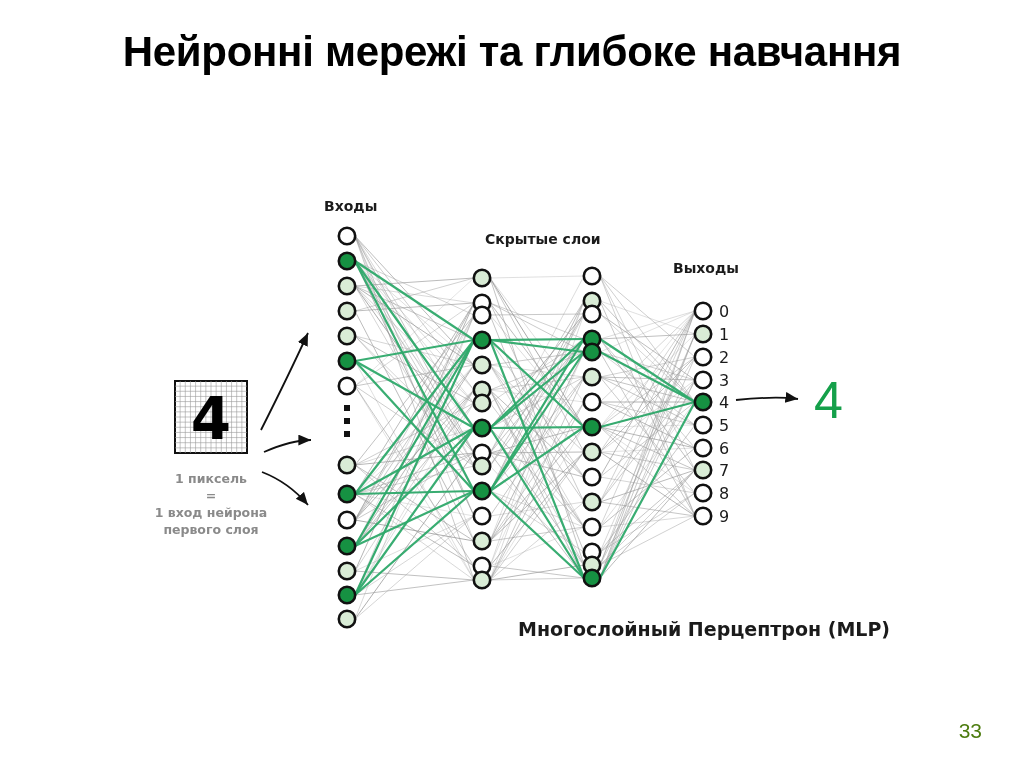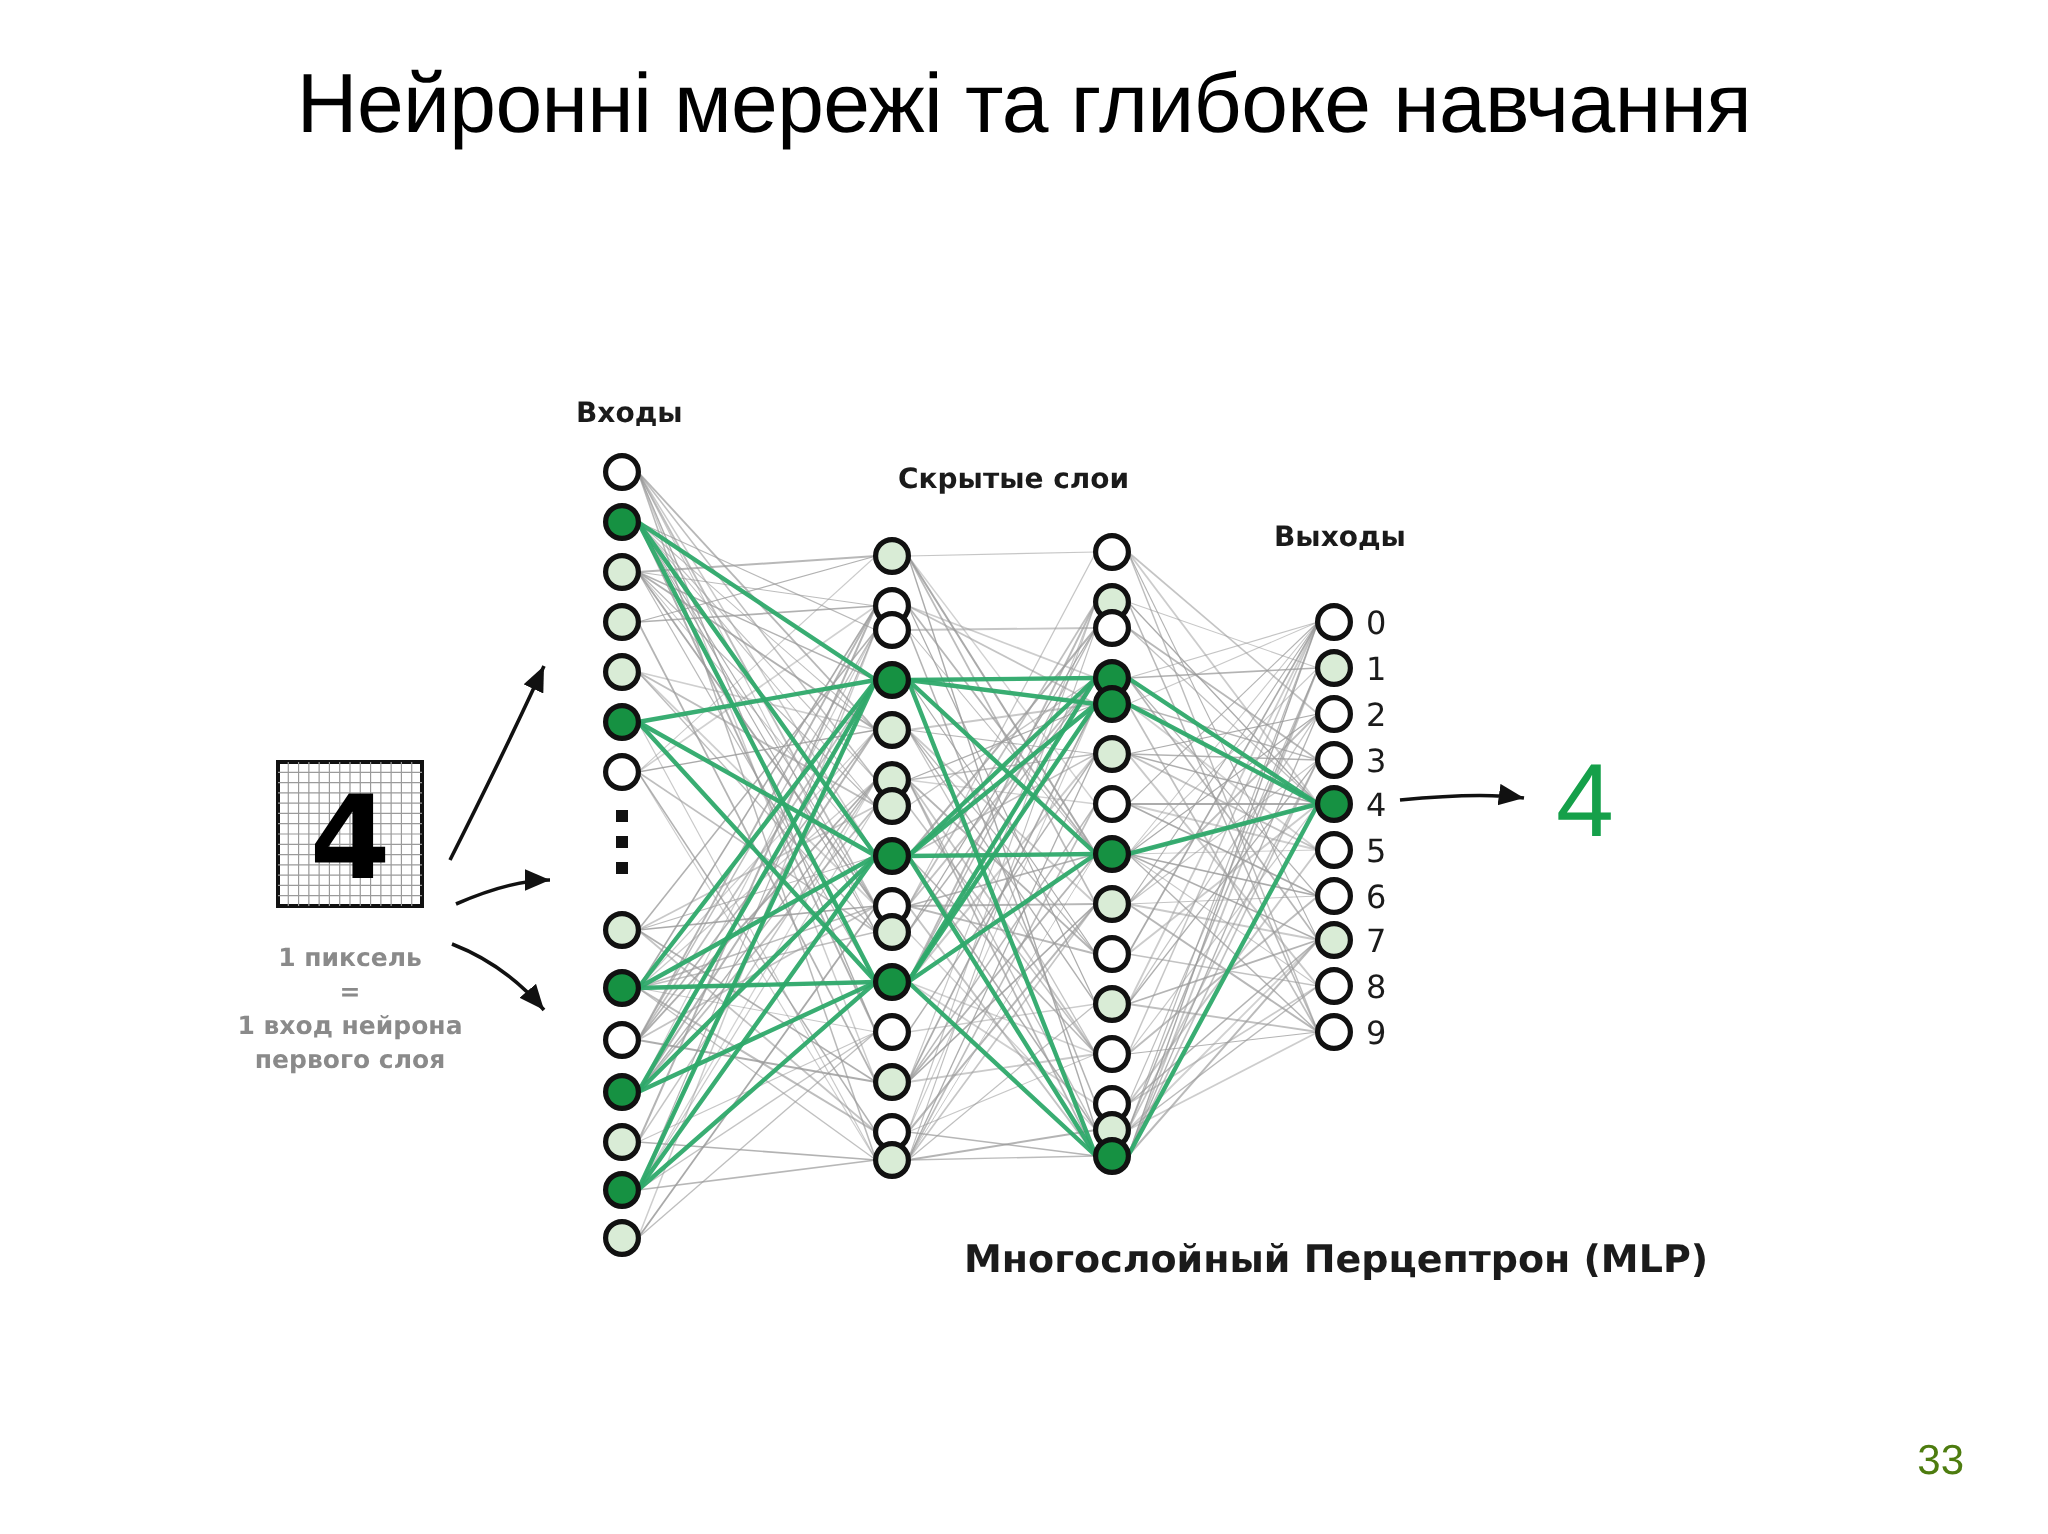--- a/index.html
+++ b/index.html
@@ -18,41 +18,42 @@
 
   
   #slide-title {
     position: absolute;
     left: 62px;
     top: 26px;
     width: 900px;
     text-align: center;
     font-size: 42px;
     line-height: 1.22;
-    font-weight: 400;
+    font-weight: 700;
     color: #000000;
     letter-spacing: -0.3px;
   }
 
   
   #slide-number {
     position: absolute;
     right: 42px;
     bottom: 24px;
     font-size: 21px;
     color: #4d7c0f;
   }
 
   
   #figure {
     position: absolute;
     left: 0;
     top: 170px;
     width: 876px;
     height: 500px;
+    padding-left: 36px;
   }
   #figure svg {
     display: block;
   }
 
   .handlabel {
     font-family: "DejaVu Sans", sans-serif;
     font-weight: bold;
     fill: #1b1b1b;
   }

